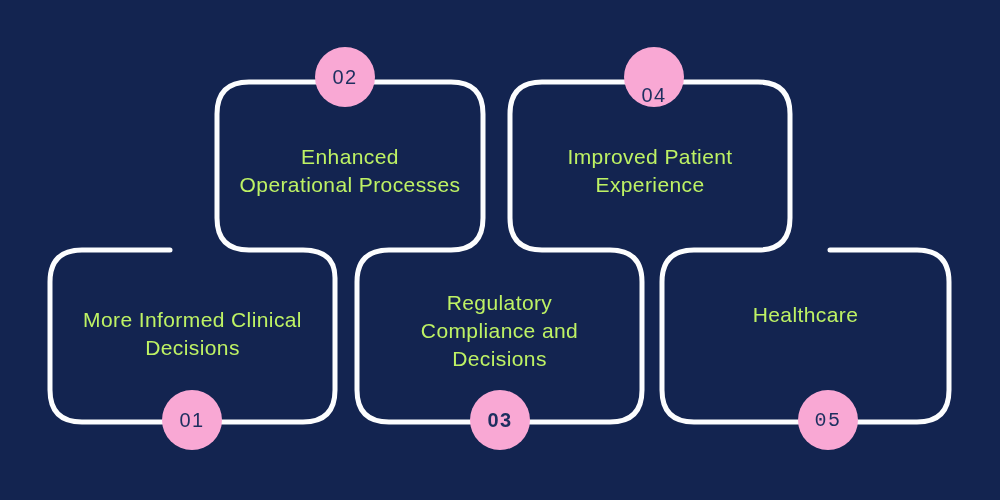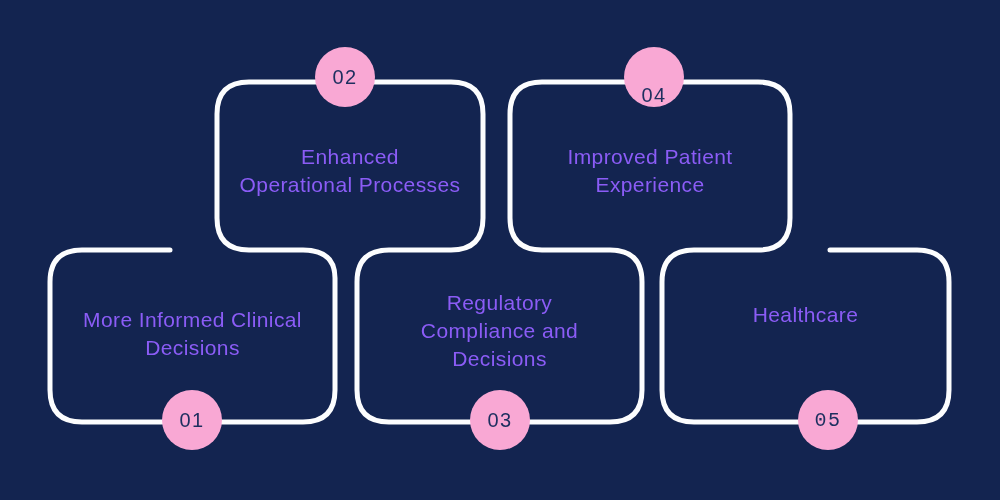--- a/index.html
+++ b/index.html
@@ -38,28 +38,28 @@
     display: flex;
     align-items: center;
     justify-content: center;
     color: #1d2f5f;
     font-size: 20px;
     letter-spacing: 1.5px;
     font-weight: 500;
   }
   .c01 { left: 162px; top: 390px; }
   .c02 { left: 315px; top: 47px;  }
-  .c03 { left: 470px; top: 390px; }
+  .c03 { left: 470px; top: 390px; font-weight: bold; }
   .c04 { left: 624px; top: 47px; align-items: flex-end;  }
   .c05 { left: 798px; top: 390px; font-family: Liberation Mono, monospace; }
 
   .card-label {
     position: absolute;
     text-align: center;
-    color: #8b5cf6;
+    color: #bef264;
     font-size: 21px;
     line-height: 28px;
     letter-spacing: 0.4px;
   }
   .card-01 { left: 50px;  top: 306px; width: 285px; }
   .card-02 { left: 217px; top: 143px; width: 266px; }
   .card-03 { left: 357px; top: 289px; width: 285px; }
   .card-04 { left: 510px; top: 143px; width: 280px; }
   .card-05 { left: 662px; top: 301px; width: 287px; }
 </style>

